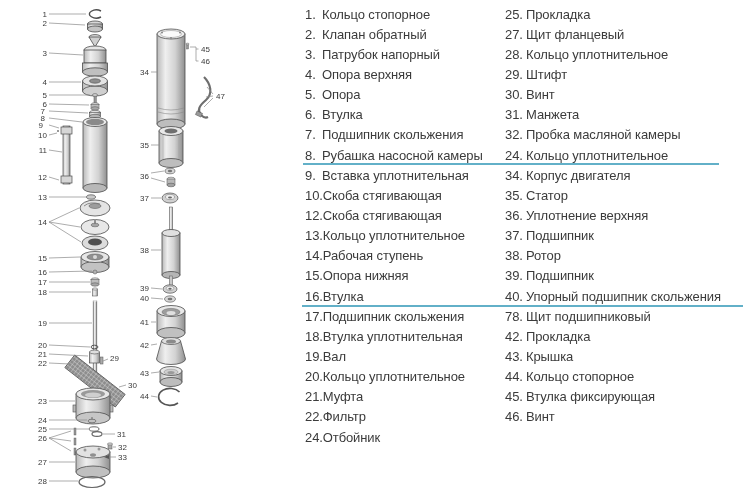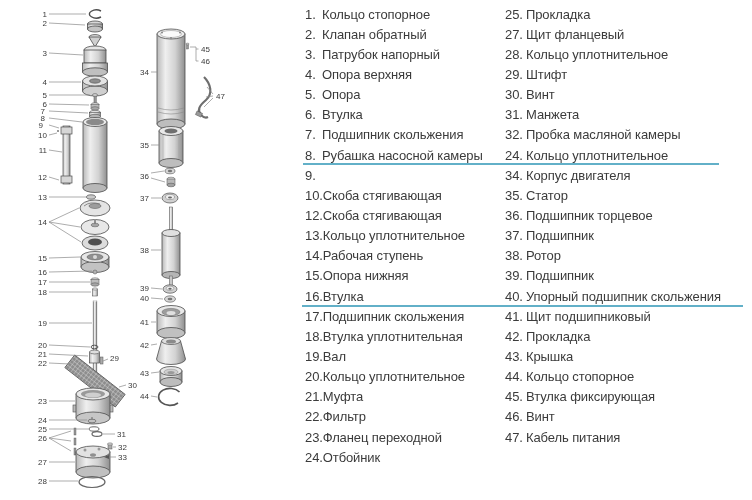--- a/index.html
+++ b/index.html
@@ -421,20 +421,21 @@
       <div class="row">
         <span class="num">7.</span>
         <span class="label">Подшипник скольжения</span>
       </div>
       <div class="row">
         <span class="num">8.</span>
         <span class="label">Рубашка насосной камеры</span>
       </div>
       <div class="row">
         <span class="num">9.</span>
+        <span class="label">Вставка уплотнительная</span>
       </div>
       <div class="row">
         <span class="num">10.</span>
         <span class="label">Скоба стягивающая</span>
       </div>
       <div class="row">
         <span class="num">12.</span>
         <span class="label">Скоба стягивающая</span>
       </div>
       <div class="row">
@@ -469,24 +470,20 @@
         <span class="num">20.</span>
         <span class="label">Кольцо уплотнительное</span>
       </div>
       <div class="row">
         <span class="num">21.</span>
         <span class="label">Муфта</span>
       </div>
       <div class="row">
         <span class="num">22.</span>
         <span class="label">Фильтр</span>
-      </div>
-      <div class="row">
-        <span class="num">23.</span>
-        <span class="label">Фланец переходной</span>
       </div>
       <div class="row">
         <span class="num">24.</span>
         <span class="label">Отбойник</span>
       </div>
     </div>
 
   <div class="list-col right" id="col-right">
 
   <div class="row">
@@ -524,40 +521,40 @@
       <div class="row">
         <span class="num">34.</span>
         <span class="label">Корпус двигателя</span>
       </div>
       <div class="row">
         <span class="num">35.</span>
         <span class="label">Статор</span>
       </div>
       <div class="row">
         <span class="num">36.</span>
-        <span class="label">Подшипник торцевое</span>
+        <span class="label">Уплотнение верхняя</span>
       </div>
       <div class="row">
         <span class="num">37.</span>
         <span class="label">Подшипник</span>
       </div>
       <div class="row">
         <span class="num">38.</span>
         <span class="label">Ротор</span>
       </div>
       <div class="row">
         <span class="num">39.</span>
         <span class="label">Подшипник</span>
       </div>
       <div class="row">
         <span class="num">40.</span>
         <span class="label">Упорный подшипник скольжения</span>
       </div>
       <div class="row">
-        <span class="num">41.</span>
+        <span class="num">78.</span>
         <span class="label">Щит подшипниковый</span>
       </div>
       <div class="row">
         <span class="num">42.</span>
         <span class="label">Прокладка</span>
       </div>
       <div class="row">
         <span class="num">43.</span>
         <span class="label">Крышка</span>
       </div>
@@ -565,22 +562,18 @@
         <span class="num">44.</span>
         <span class="label">Кольцо стопорное</span>
       </div>
       <div class="row">
         <span class="num">45.</span>
         <span class="label">Втулка фиксирующая</span>
       </div>
       <div class="row">
         <span class="num">46.</span>
         <span class="label">Винт</span>
-      </div>
-      <div class="row">
-        <span class="num">47.</span>
-        <span class="label">Кабель питания</span>
       </div>
     </div>
 
   <div class="sep" id="sep1"></div>
   <div class="sep" id="sep2"></div>
 </div>
 
 </body></html>

